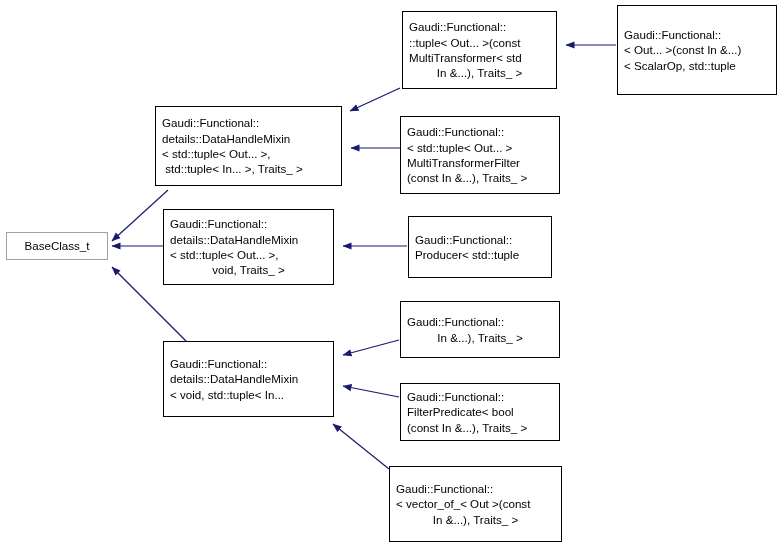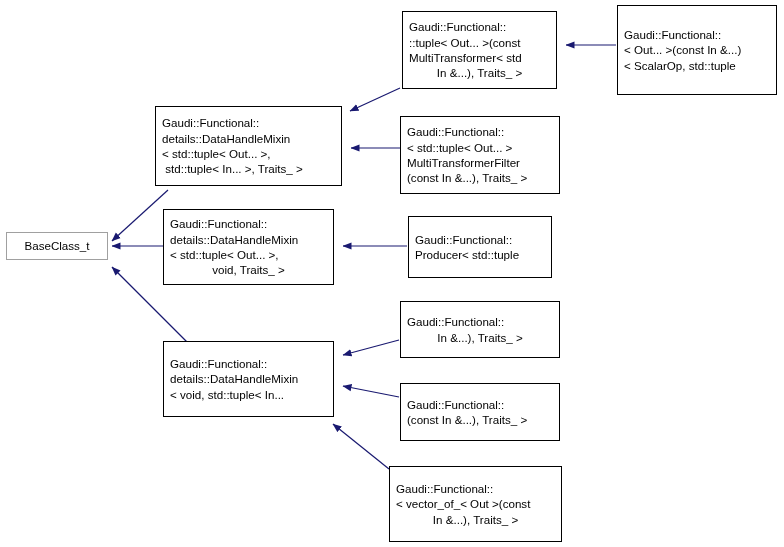--- a/index.html
+++ b/index.html
@@ -159,20 +159,21 @@
       </div>
       <div class="node" title="Gaudi::Functional::Consumer&lt; void(const In &amp;...), Traits_ &gt;" style="left: 400px; top: 301px; width: 160px; height: 57px; border-color: rgb(0, 0, 0); color: rgb(0, 0, 0);">
         <div class="node-inner">
           <span class="nline align-left">Gaudi::Functional::</span>
           <span class="nline align-center">In &amp;...), Traits_ &gt;</span>
         </div>
       </div>
       <div class="node" title="Gaudi::Functional::FilterPredicate&lt; bool (const In &amp;...), Traits_ &gt;" style="left: 400px; top: 383px; width: 160px; height: 58px; border-color: rgb(0, 0, 0); color: rgb(0, 0, 0);">
         <div class="node-inner">
           <span class="nline align-left">Gaudi::Functional::</span>
+          <span class="nline align-left">FilterPredicate&lt; bool</span>
           <span class="nline align-left">(const In &amp;...), Traits_ &gt;</span>
         </div>
       </div>
       <div class="node" title="Gaudi::Functional::SplittingTransformer&lt; vector_of_&lt; Out &gt;(const In &amp;...), Traits_ &gt;" style="left: 389px; top: 466px; width: 173px; height: 76px; border-color: rgb(0, 0, 0); color: rgb(0, 0, 0);">
         <div class="node-inner">
           <span class="nline align-left">Gaudi::Functional::</span>
           <span class="nline align-left">&lt; vector_of_&lt; Out &gt;(const</span>
           <span class="nline align-center">In &amp;...), Traits_ &gt;</span>
         </div>
       </div>

